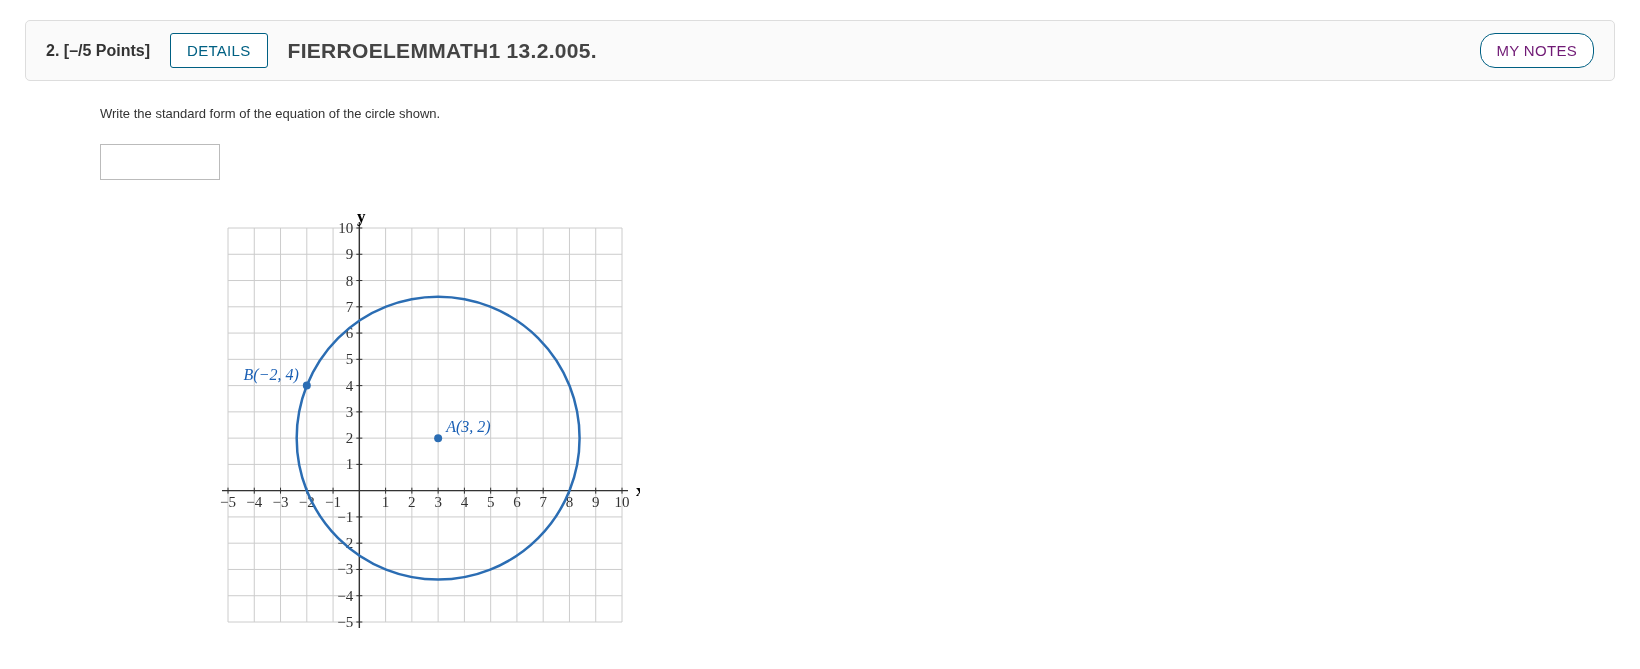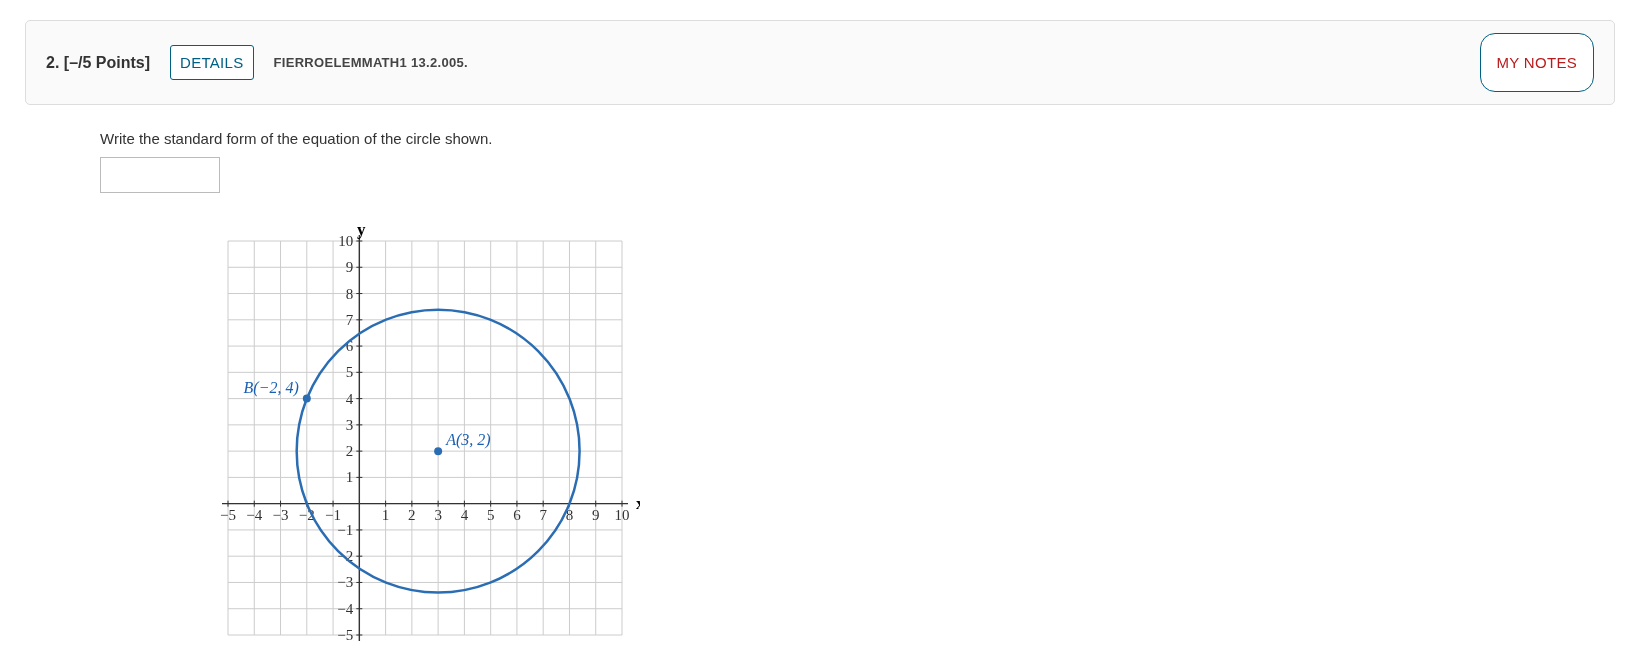--- a/index.html
+++ b/index.html
@@ -32,49 +32,49 @@
   }
   .qnum {
     font-size: 16px;
     font-weight: 700;
     color: #333;
   }
   .details-btn {
     border: 1px solid #006083;
     color: #006083;
     background: #fff;
-    padding: 8px 9px;
+    padding: 8px 16px;
     font-size: 15px;
     border-radius: 3px;
     cursor: pointer;
     letter-spacing: 0.3px;
   }
   .source {
-    font-size: 13px;
+    font-size: 21px;
     font-weight: 700;
     color: #444;
     letter-spacing: 0.3px;
   }
   .notes-btn {
     border: 1px solid #006083;
-    color: #b91c1c;
-    background: #fff;
-    padding: 20px 16px;
+    color: #701a75;
+    background: #fff;
+    padding: 8px 16px;
     font-size: 15px;
     border-radius: 15px;
     cursor: pointer;
     letter-spacing: 0.3px;
   }
   .content {
     padding: 25px 75px 0 75px;
   }
   .prompt {
-    font-size: 15px;
+    font-size: 13px;
     color: #333;
-    margin-bottom: 10px;
+    margin-bottom: 23px;
   }
   .answer-input {
     width: 110px;
     height: 30px;
     border: 1px solid #bbb;
     background: #fff;
     padding: 2px 4px;
     font-size: 14px;
   }
   .graph-wrap {

